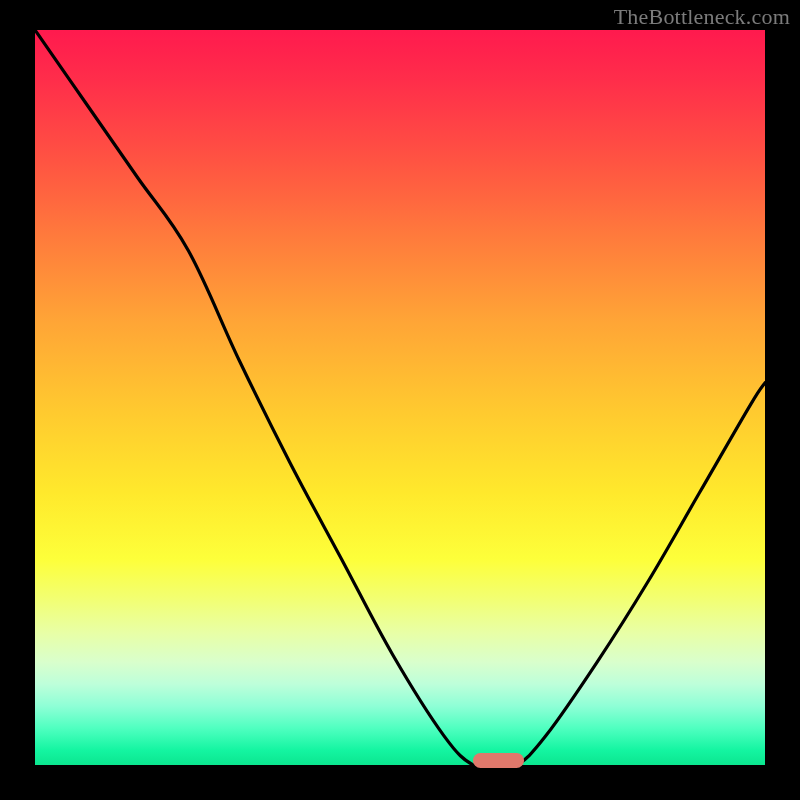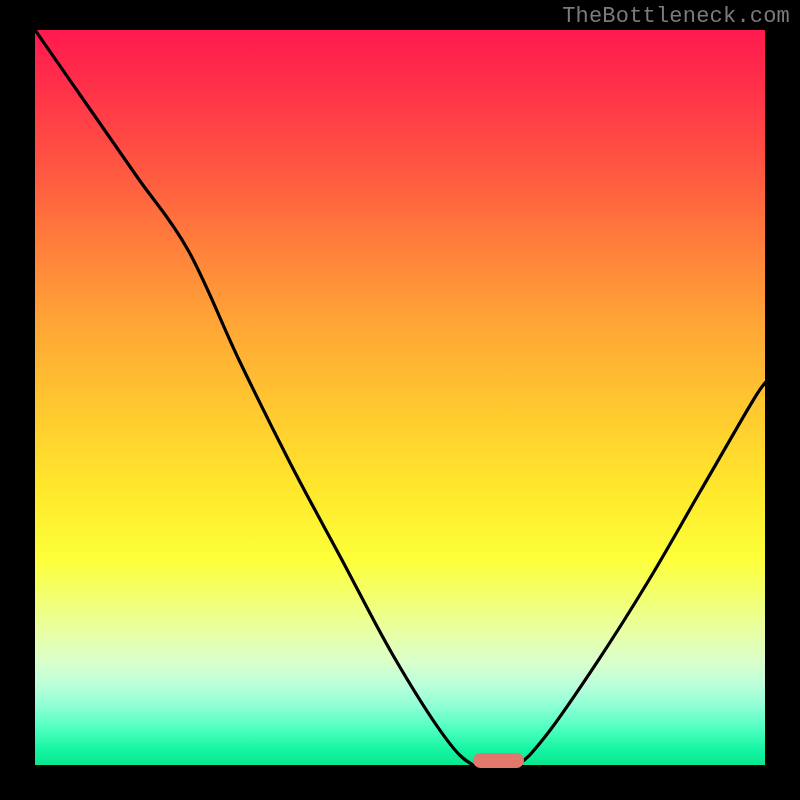--- a/index.html
+++ b/index.html
@@ -13,21 +13,21 @@
   .frame {
     position: relative;
     width: 800px;
     height: 800px;
     background: #000;
   }
   .watermark {
     position: absolute;
     top: 4px;
     right: 10px;
-    font-family: Liberation Mono, monospace;
+    font-family: Liberation Serif, serif;
     font-size: 22px;
     color: #7b7b7b;
     font-weight: 500;
     letter-spacing: 0.2px;
     margin-left: 34px;
   }
   .plot-area {
     position: absolute;
     left: 35px;
     top: 30px;

